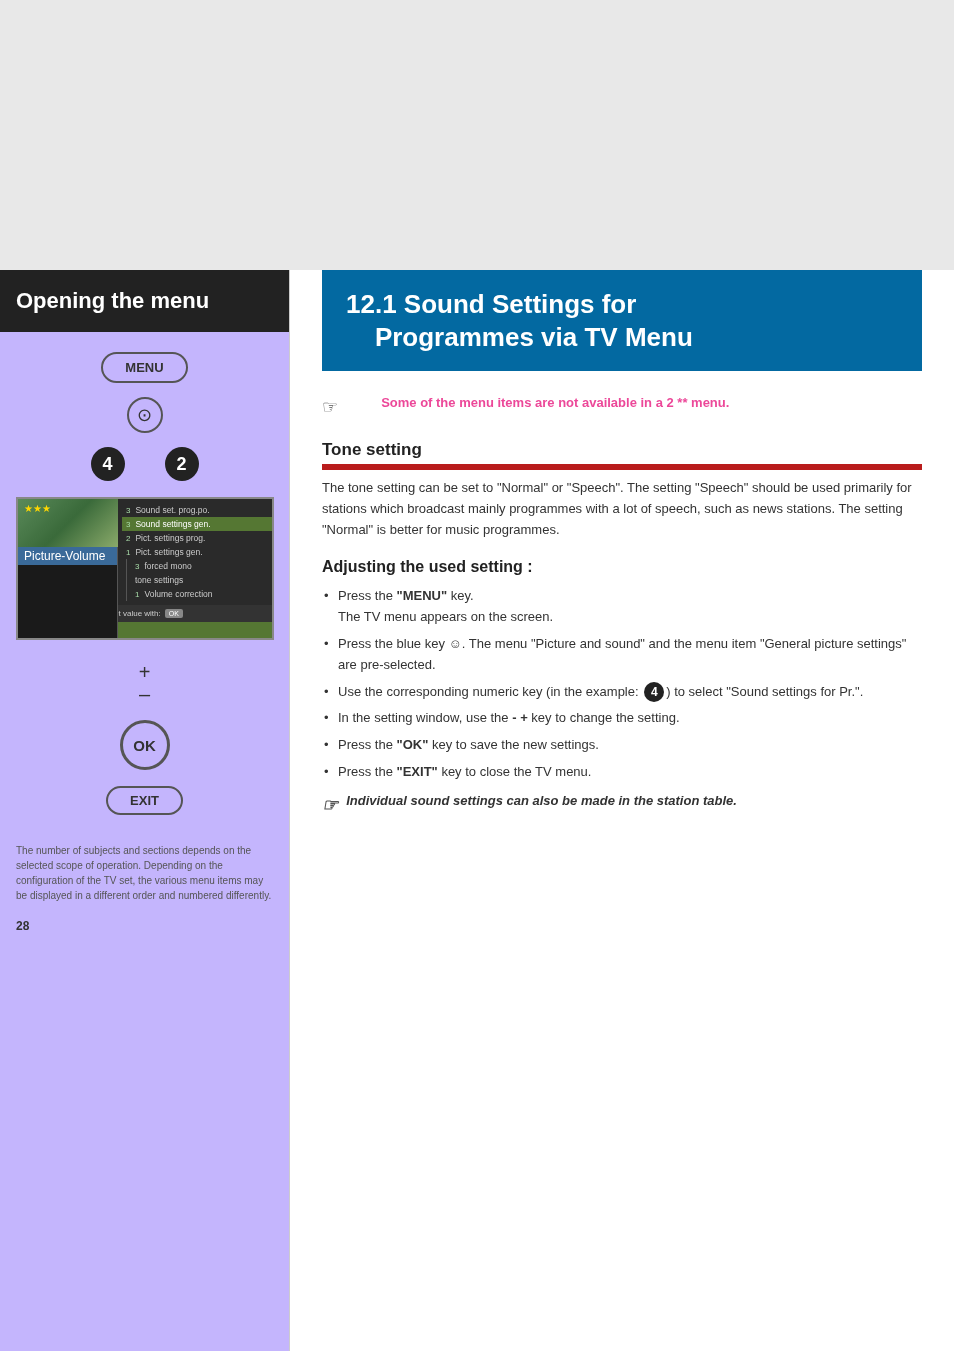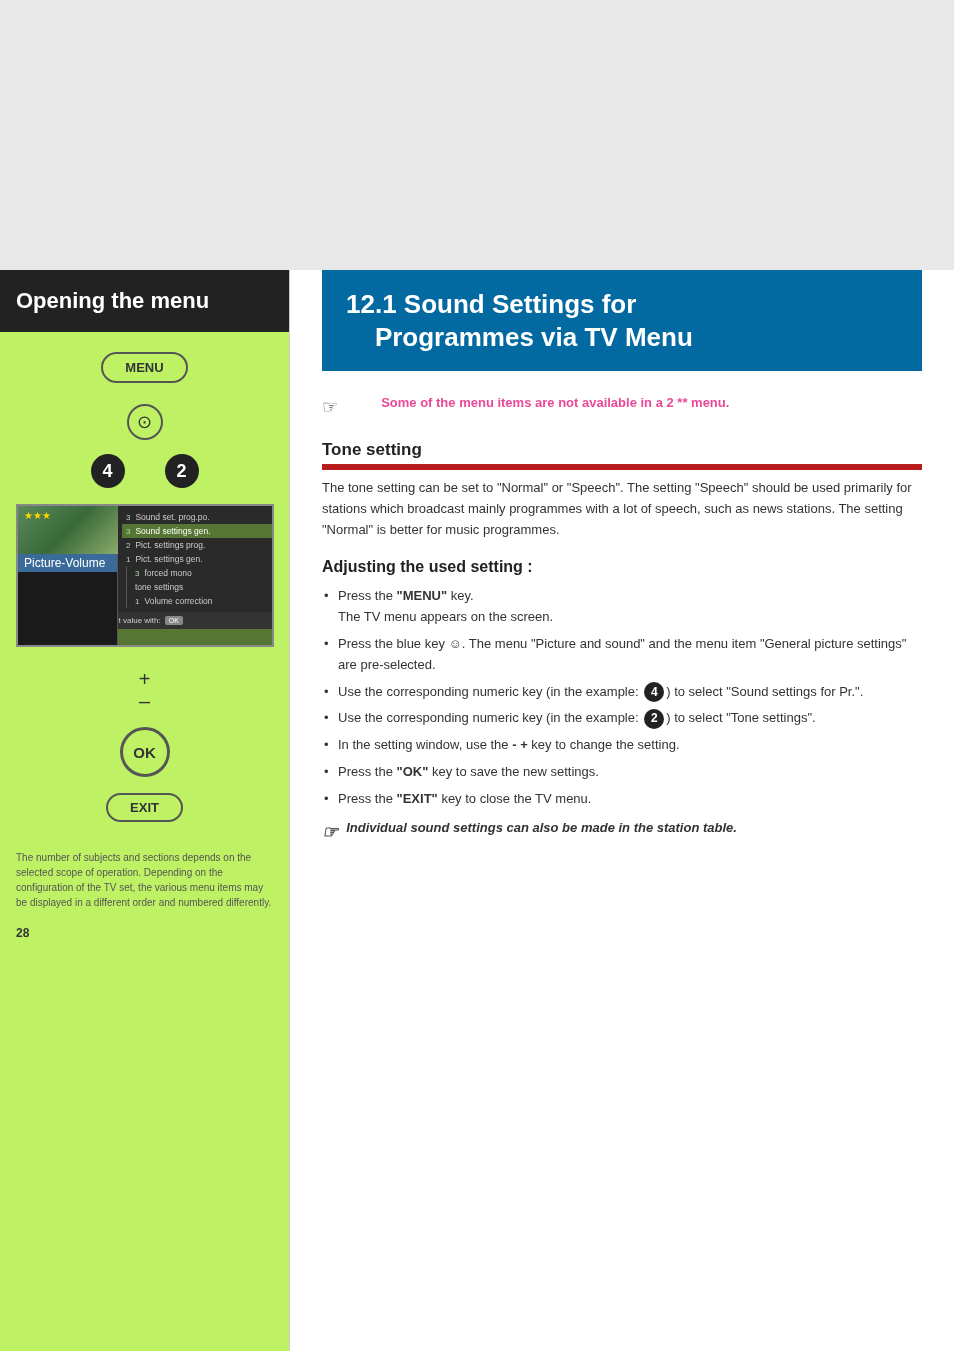--- a/index.html
+++ b/index.html
@@ -31,21 +31,21 @@
     
     .main-content {
       display: flex;
       flex: 1;
     }
 
     
     .left-col {
       width: 290px;
       min-height: 900px;
-      background: #bef264;
+      background: #c4b5fd;
       border-right: 1px solid #ccc;
       padding: 0;
       position: relative;
       flex-shrink: 0;
     }
 
     .left-header {
       background: #222;
       color: #fff;
       font-size: 22px;
@@ -63,21 +63,21 @@
 
     
     .menu-btn {
       border: 2px solid #555;
       border-radius: 16px;
       padding: 6px 22px;
       font-size: 13px;
       font-weight: bold;
       color: #333;
       display: inline-block;
-      margin-bottom: 21px;
+      margin-bottom: 14px;
     }
 
     
     .circle-btn {
       width: 36px;
       height: 36px;
       border: 2px solid #555;
       border-radius: 50%;
       display: flex;
       align-items: center;
@@ -499,21 +499,20 @@
 
       <div class="section-title">Tone setting</div>
       <div class="body-text">The tone setting can be set to "Normal" or "Speech". The setting "Speech" should be used primarily for stations which broadcast mainly programmes with a lot of speech, such as news stations. The setting "Normal" is better for music programmes.</div>
 
       <div class="subsection-title">Adjusting the used setting :</div>
 
       <ul class="bullet-list">
         <li>Press the <span class="bold">"MENU"</span> key.<br>The TV menu appears on the screen.</li>
         <li>Press the blue key ☺. The menu "Picture and sound" and the menu item "General picture settings" are pre-selected.</li>
         <li>Use the corresponding numeric key (in the example: <span class="num-badge">4</span>) to select "Sound settings for Pr.".</li>
-        <li>Use the corresponding numeric key (in the example: <span class="num-badge">2</span>) to select "Tone settings".</li>
         <li>In the setting window, use the <strong>-</strong> <strong>+</strong> key to change the setting.</li>
         <li>Press the <span class="bold">"OK"</span> key to save the new settings.</li>
         <li>Press the <span class="bold">"EXIT"</span> key to close the TV menu.</li>
       </ul>
 
       <div class="italic-note">
         <span class="note-icon">☞</span>
         <span>Individual sound settings can also be made in the station table.</span>
       </div>
 

